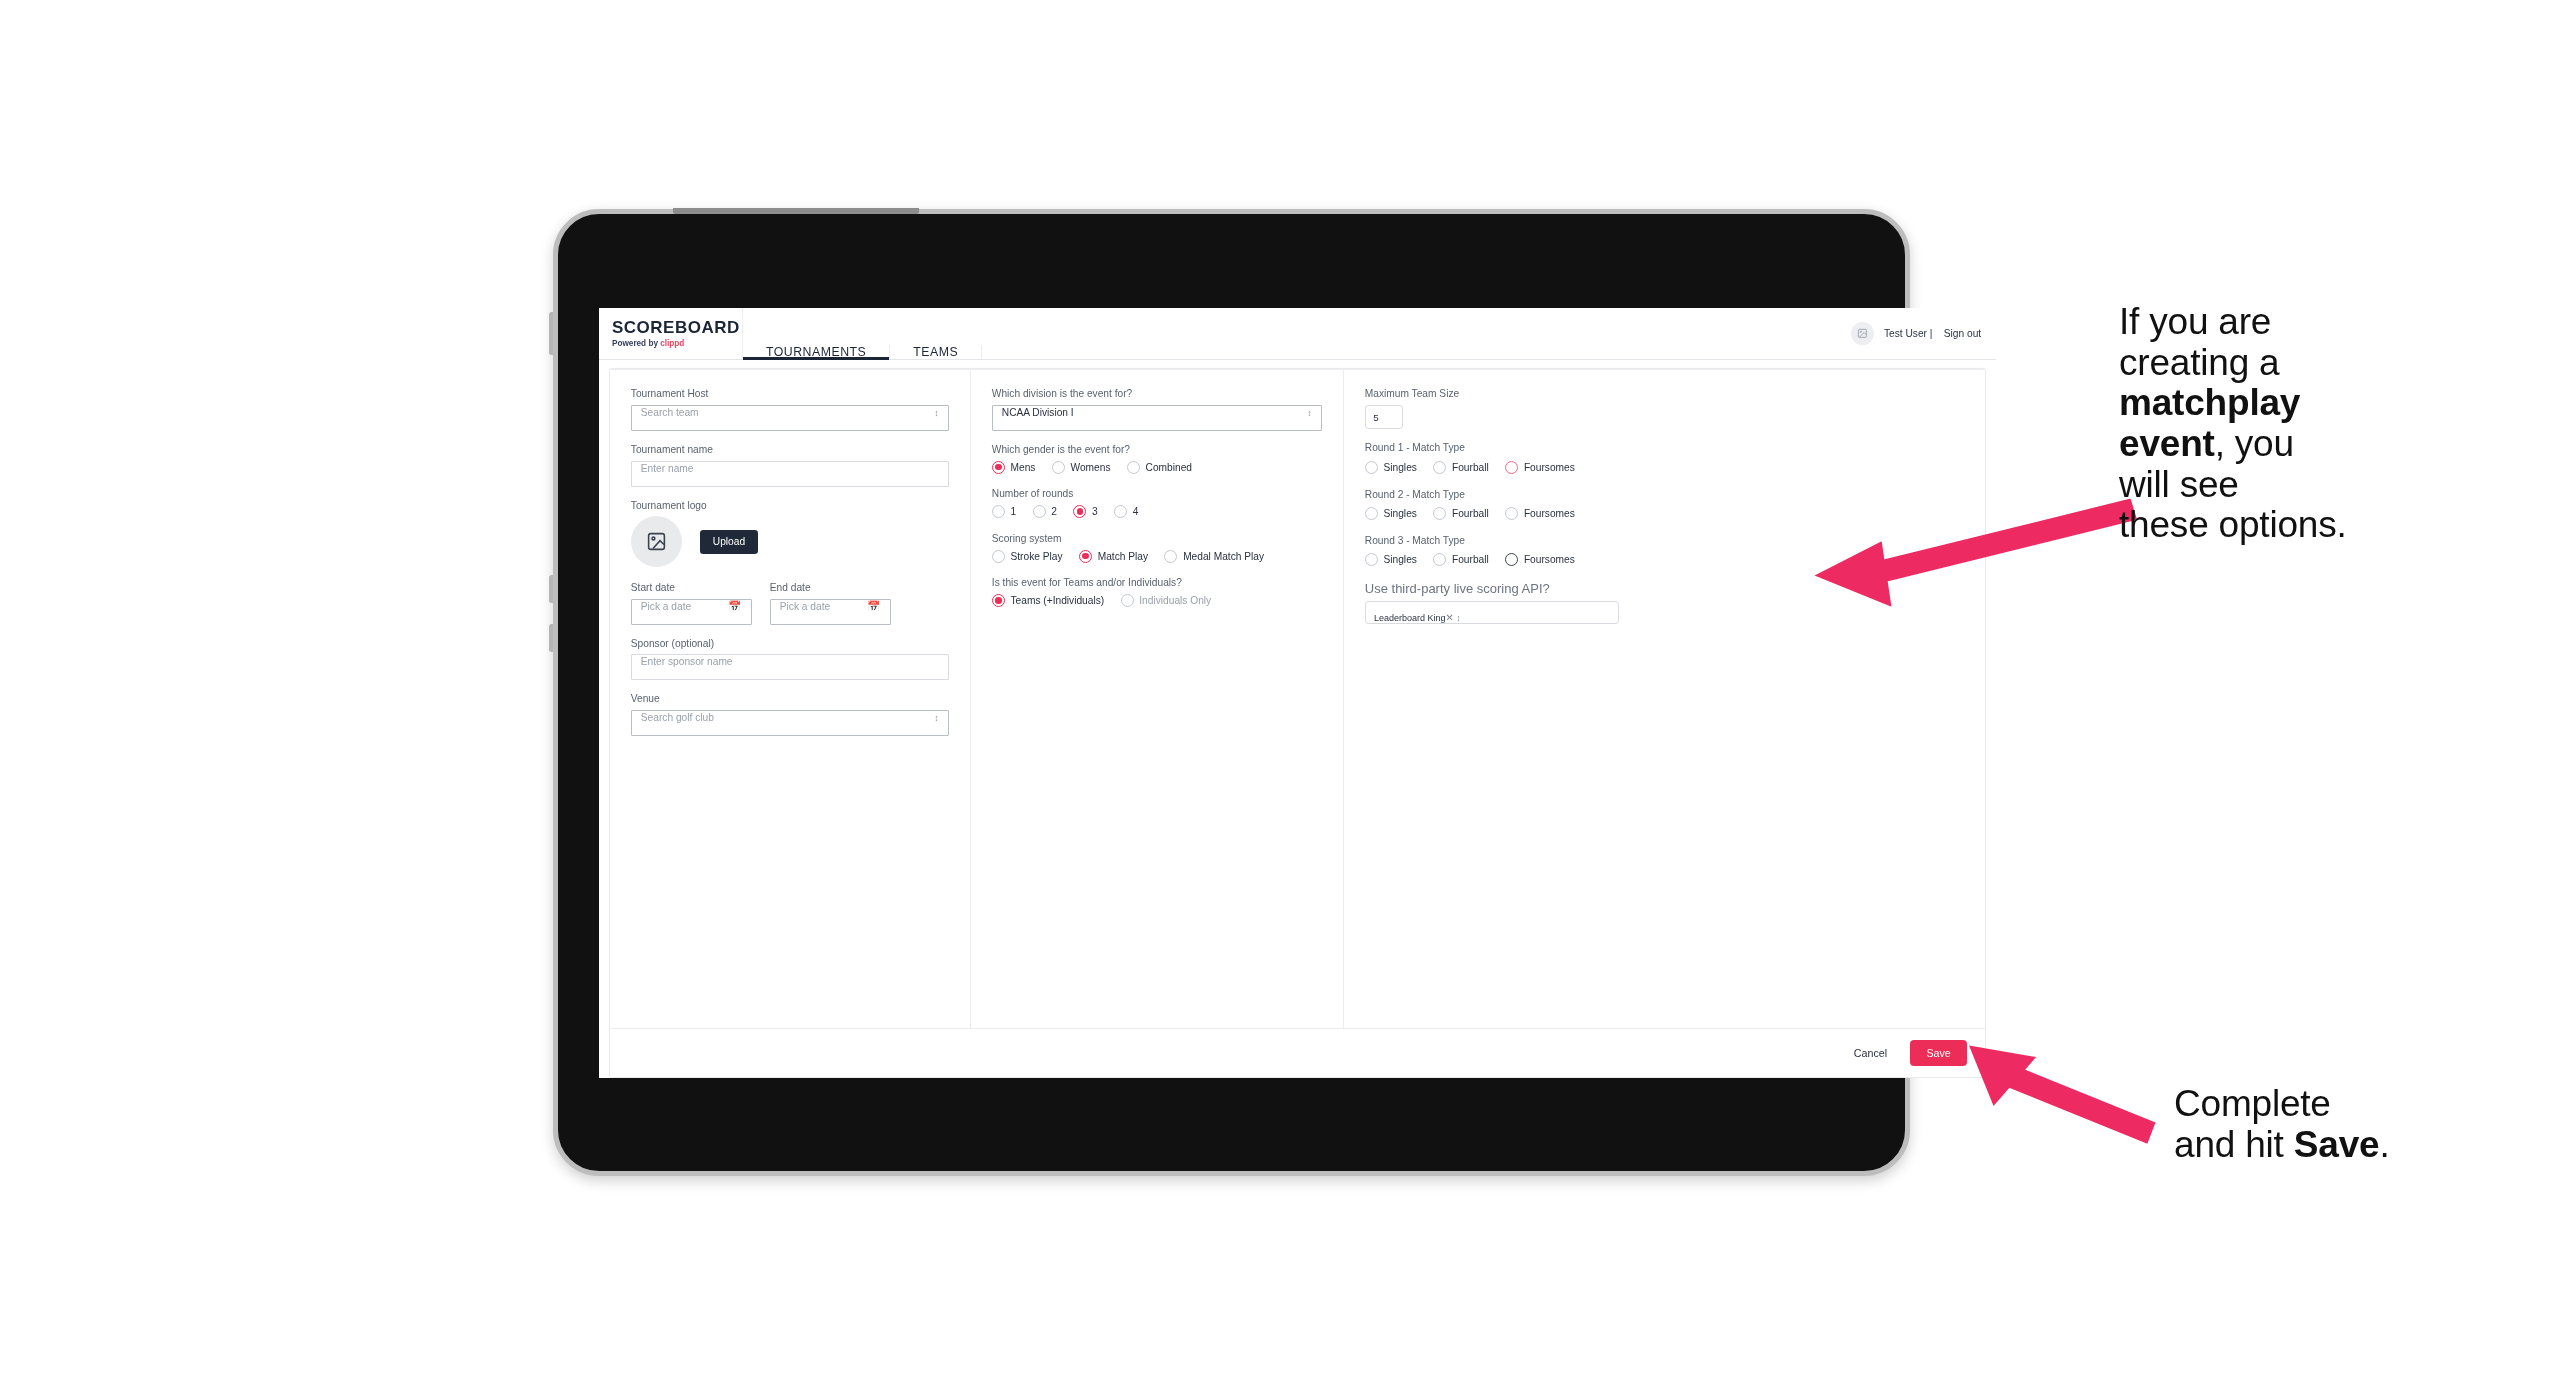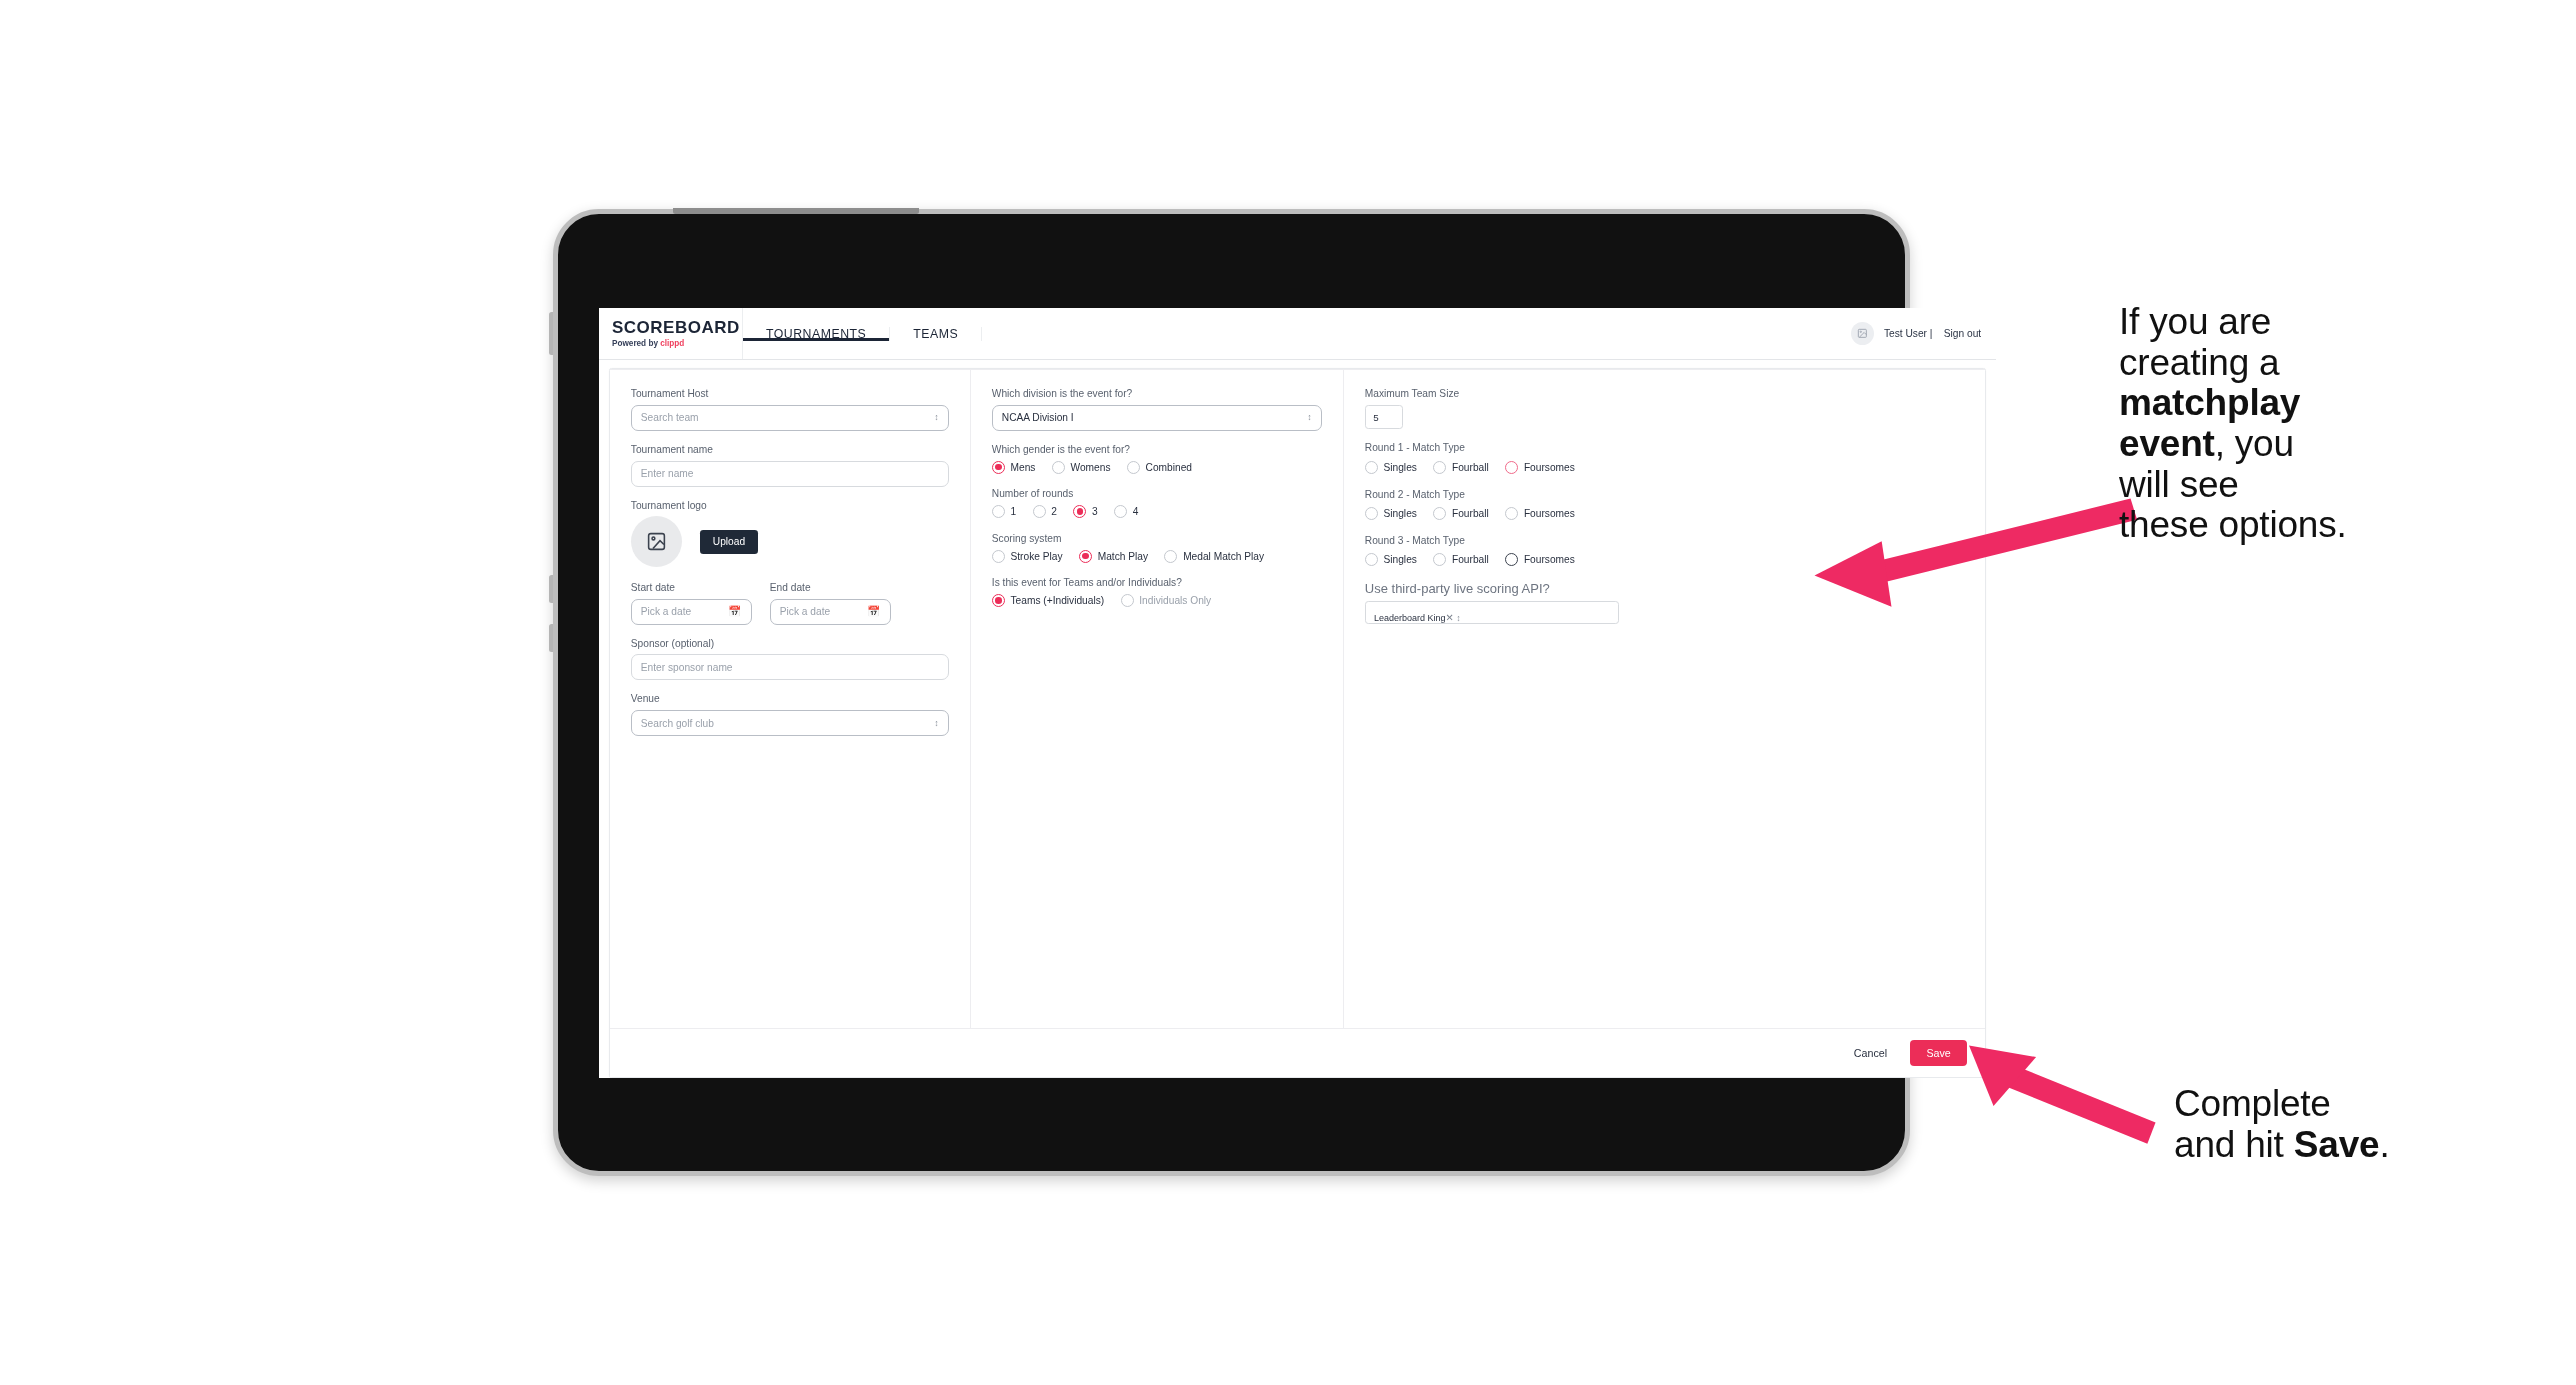--- a/index.html
+++ b/index.html
@@ -56,21 +56,21 @@
     border-right: 0.8px solid #eceef0;
   }
   .brand-name {
     font-size: 17px; font-weight: 700; letter-spacing: 0.5px;
     color:#1c2536; line-height: 1.05;
     font-family:"Liberation Sans", sans-serif;
   }
   .brand-sub { font-size: 8.2px; color:#36405a; margin-top:2.5px; font-weight:600;}
   .brand-sub .accent { color:#ef3e5c; font-weight:700; }
 
-  .navtabs { display:flex; align-items:center; }
+  .navtabs { display:flex; align-items:flex-end; }
   .navtab {
     display:flex; align-items:center; padding: 0 23px;
     font-size: 12.3px; letter-spacing:0.5px; color:#1c2536;
     border-right: 0.8px solid #eceef0;
     position:relative; cursor:pointer;
     background:#fff;
   }
   .navtab.active::after {
     content:""; position:absolute; left:0; right:0; bottom:-0.8px; height:3.3px; background:#1c2536;
   }
@@ -108,22 +108,22 @@
   .col-1 { width: 361px; border-right:0.8px solid #ededf0; }
   .col-2 { width: 373px; border-right:0.8px solid #ededf0; }
   .col-3 { flex:1; }
 
   .field { margin-bottom: 13px; }
   .label {
     font-size: 10.2px; color:#59616e; margin-bottom: 5.7px; display:block;
   }
 
   .input, .select {
-    width: 100%; height: 26px; border:0.8px solid #b9bec6; border-radius:7px;
-    background:#fff; display:flex; align-items:center; padding: 0 9px;
+    width: 100%; height: 26px; border:0.8px solid #b9bec6; border-radius:1px;
+    background:#fff; display:flex; align-items:flex-end; padding: 12px 9px;
     font-size: 10.2px; color:#2a3140;
   }
   .input.soft { border-color:#d7dade; }
   .input .ph, .select .ph { color:#9aa1ab; }
   .input .spacer, .select .spacer { margin-left:auto; display:flex; align-items:center; gap:6.6px; }
   .caret { color:#8b929c; font-size:9px; line-height:1; }
   .cal { color:#3c434f; font-size:10.7px; line-height:1; }
   .clearx { color:#7b828d; font-size:9.8px; }
 
   .logo-row { display:flex; align-items:center; gap:18px; margin-top:3.3px; margin-bottom:14.8px;}

